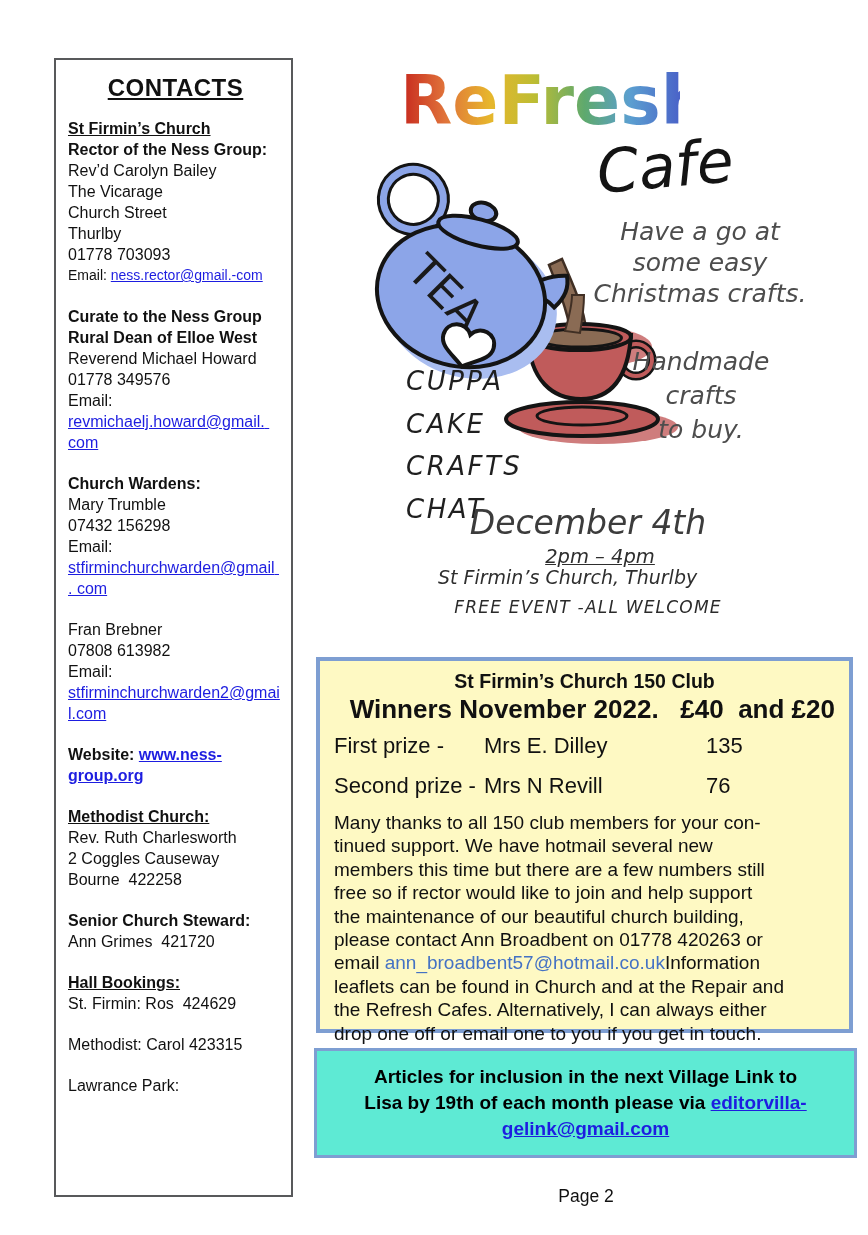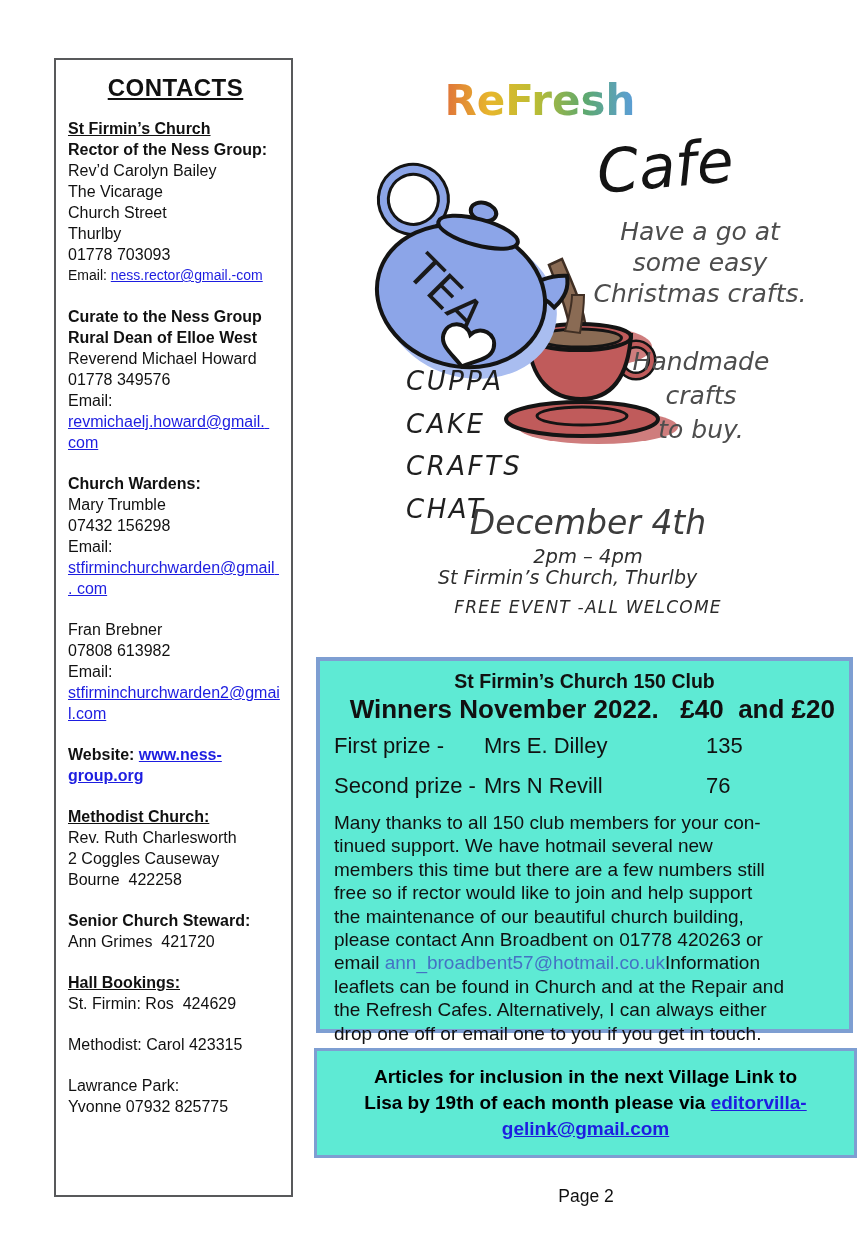--- a/index.html
+++ b/index.html
@@ -23,50 +23,50 @@
     font-size:24px;font-weight:bold;text-decoration:underline;
     text-align:center;margin:2px 0 16px 0;letter-spacing:.5px;line-height:28px;
   }
   .sec{margin-bottom:20px;}
   .link{color:#1d1de0;text-decoration:underline;overflow-wrap:anywhere;cursor:pointer;}
   .sm{font-size:14px;}
 
   
   .refresh-title{
     left:400px;top:68px;width:280px;text-align:center;
-    font-size:42px;font-weight:bold;line-height:66px;
+    font-size:68px;font-weight:bold;line-height:66px;
     font-family:"DejaVu Sans",cursive;
     background:linear-gradient(90deg,#c6261d 0%,#e0733a 16%,#e7b62c 32%,#bdbd33 48%,#5ea96e 66%,#5b9fd0 82%,#4a63c8 100%);
     -webkit-background-clip:text;background-clip:text;color:transparent;
   }
   .cafe-title{
     left:580px;top:134px;width:170px;text-align:center;
     font-size:60px;line-height:64px;font-style:italic;color:#141414;
     font-family:"DejaVu Sans",cursive;transform:rotate(-5deg);
   }
   .tagline{left:575px;top:216px;width:250px;text-align:center;
     font-size:25px;line-height:31px;color:#4d4d4d;font-style:italic;}
   .handmade{left:576px;top:345px;width:250px;text-align:center;
     font-size:25px;line-height:34px;color:#4d4d4d;font-style:italic;}
   .cuppa-list{left:406px;top:360px;font-size:26px;line-height:42.5px;
     color:#1f1f1f;letter-spacing:2.5px;font-style:italic;}
   .ev-date{left:438px;top:503px;width:300px;text-align:center;
     font-size:33px;color:#3c3c3c;font-style:italic;}
-  .ev-time{left:438px;top:545px;width:300px;text-align:center;
-    font-size:19.5px;color:#2e2e2e;font-style:italic;}
+  .ev-time{left:450px;top:545px;width:300px;text-align:center;
+    font-size:19.5px;color:#2e2e2e;font-style:italic;text-decoration:underline;}
   .ev-loc{left:438px;top:566px;width:300px;text-align:left;
     font-size:19px;color:#2e2e2e;font-style:italic;}
   .ev-free{left:438px;top:597px;width:300px;text-align:center;
     font-size:17px;color:#2b2b2b;letter-spacing:1.2px;font-style:italic;}
   .teapot-svg{left:360px;top:145px;}
 
   
   .club{
     left:316px;top:657px;width:537px;height:376px;box-sizing:border-box;
-    background:#5eead4;border:4px solid #7e9ed2;padding:8px 14px 6px 14px;
+    background:#fef9c3;border:4px solid #7e9ed2;padding:8px 14px 6px 14px;
   }
   .club-title{font-size:19.5px;font-weight:bold;text-align:center;line-height:24px;}
   .club-sub{font-size:26px;font-weight:bold;text-align:right;line-height:26px;
     margin-top:3px;white-space:pre-wrap;}
   .prize-row{display:grid;grid-template-columns:150px 222px auto;
     font-size:22px;line-height:32px;margin-top:8px;}
   .club-para{margin-top:9px;font-size:19px;line-height:23.4px;color:#101010;}
   .club-para div{white-space:nowrap;}
   .club-link{color:#4472c4;cursor:pointer;text-decoration:none;}
 
@@ -144,21 +144,20 @@
       <div class="line b u">Hall Bookings:</div>
       <div class="line">St. Firmin: Ros  424629</div>
     </div>
 
     <div class="sec">
       <div class="line">Methodist: Carol 423315</div>
     </div>
 
     <div class="sec">
       <div class="line">Lawrance Park:</div>
-      <div class="line">Yvonne 07932 825775</div>
     </div>
   </aside>
 
   <section>
     <div class="abs refresh-title">ReFresh</div>
     <div class="abs cafe-title">Cafe</div>
 
     <div class="abs tagline hand">
       <div>Have a go at</div>
       <div>some easy</div>

